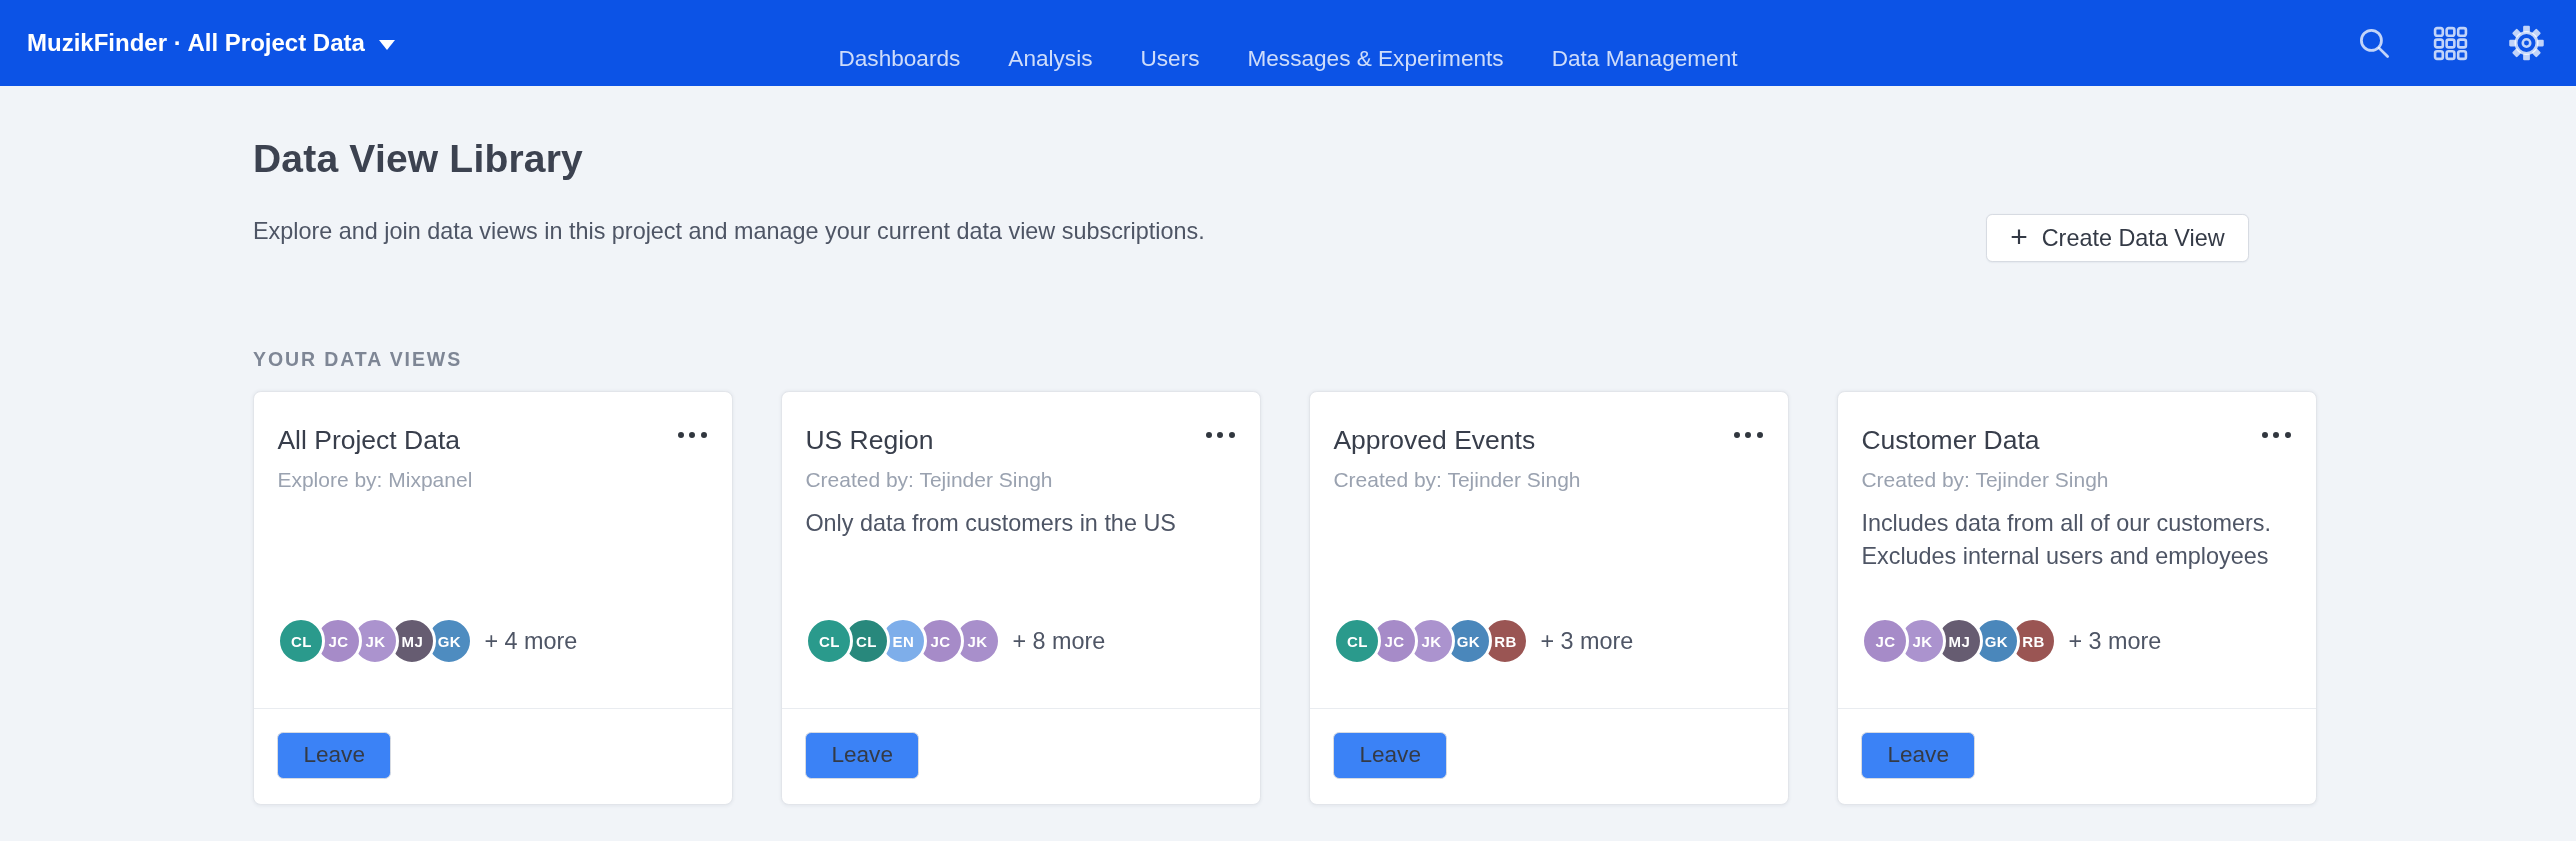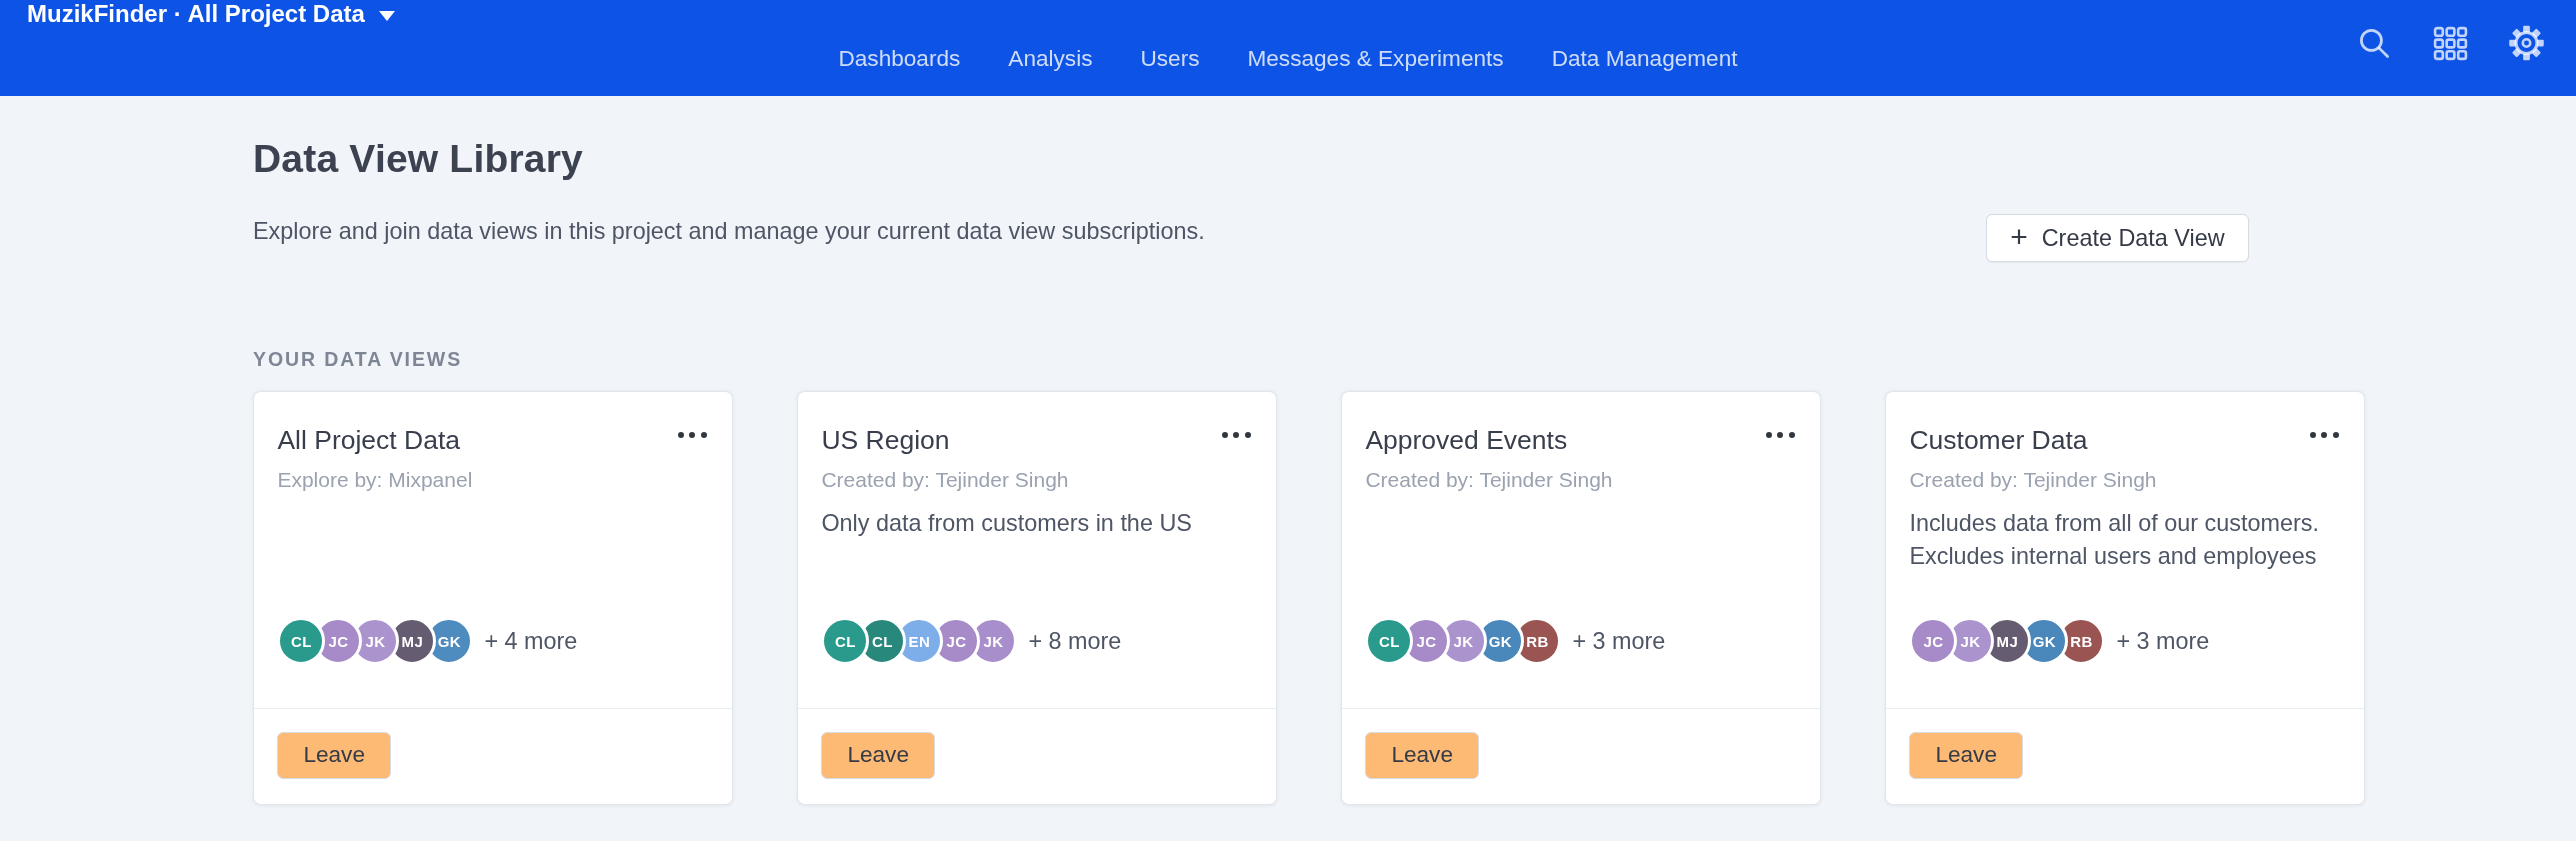--- a/index.html
+++ b/index.html
@@ -6,23 +6,23 @@
   html,body { width:2576px; height:841px; }
   body {
     font-family:"Liberation Sans","DejaVu Sans",sans-serif;
     background:#f1f4f8;
     position:relative;
     overflow:hidden;
   }
 
   
   .topbar {
-    position:absolute; top:0; left:0; width:2576px; height:96px;
+    position:absolute; top:0; left:0; width:2576px; height:86px;
     background:#0c53e6;
-    display:flex; align-items:flex-start;
+    display:flex; align-items:center;
   }
   .proj-switcher {
     display:flex; align-items:center; gap:14px;
     margin-left:27px;
     color:#ffffff; font-size:24px; font-weight:700;
     cursor:pointer; white-space:nowrap;
   }
   .caret-down {
     width:0; height:0;
     border-left:8.6px solid transparent;
@@ -65,21 +65,21 @@
     box-shadow:0 0.8px 1.6px rgba(25,39,70,0.05);
     cursor:pointer; white-space:nowrap;
   }
   .plus-glyph { font-size:30px; font-weight:400; line-height:1; margin-top:-2.3px; color:#343a46; }
   .section-label {
     position:absolute; top:262px; left:0;
     font-size:19.5px; font-weight:700; color:#7e8695; letter-spacing:1.9px;
   }
 
   
-  .cards { position:absolute; top:305px; left:0; display:flex; gap:64px; }
+  .cards { position:absolute; top:305px; left:0; display:flex; gap:48px; }
   .card {
     position:relative; width:480px; height:414px;
     background:#ffffff; border:0.8px solid #e2e5ea; border-radius:7.8px;
     box-shadow:0 0.8px 3.9px rgba(25,39,70,0.07);
   }
   .card-title {
     position:absolute; top:33px; left:23.4px; right:70px;
     font-size:26.5px; font-weight:500; color:#383e4b; line-height:31px;
     white-space:nowrap; overflow:hidden;
   }
@@ -110,21 +110,21 @@
     margin-left:-11px; position:relative;
   }
   .avatar:first-child { margin-left:0; }
   .more-label { margin-left:11px; font-size:23.4px; color:#4e5565; white-space:nowrap; }
   .card-footer {
     position:absolute; left:0; right:0; top:316px; bottom:0;
     border-top:0.8px solid #e9ecf0;
   }
   .leave-btn {
     position:absolute; top:22.6px; left:23.4px; height:47px;
-    background:#fdba74; border:0.8px solid #d7dbe2; border-radius:6.2px;
+    background:#3b82f6; border:0.8px solid #d7dbe2; border-radius:6.2px;
     padding:16px 25px; display:flex; align-items:center;
     font-size:22.6px; font-weight:500; color:#343a46; cursor:pointer;
   }
 </style>
 </head>
 <body>
 
 <header class="topbar">
   <div class="proj-switcher">
     <span>MuzikFinder · All Project Data</span>

